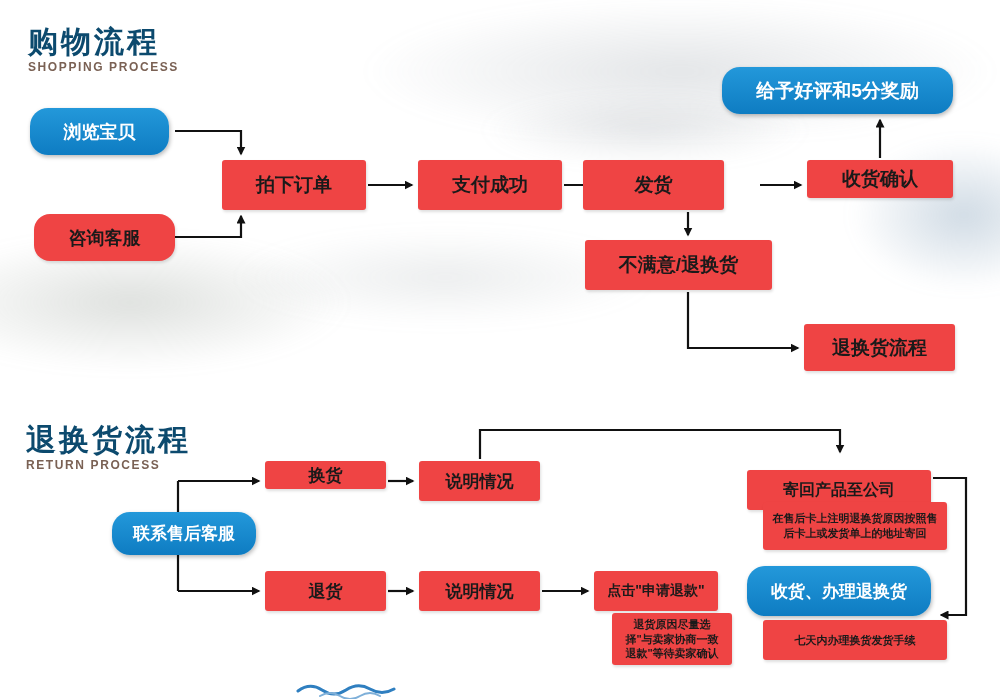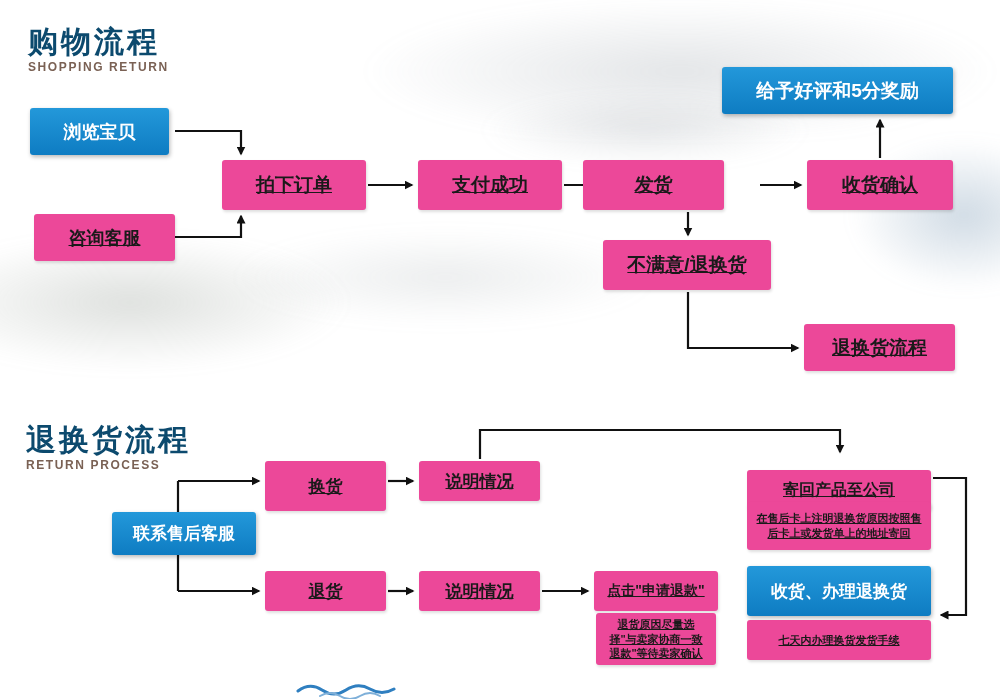--- a/index.html
+++ b/index.html
@@ -8,24 +8,24 @@
   .stage { position:relative; width:1000px; height:699px; background:#ffffff; overflow:hidden; }
 
   .wash { position:absolute; filter:blur(9px); pointer-events:none; }
 
   .titleblock { position:absolute; }
   .cn-title { font-size:30px; font-weight:bold; color:#0c4a6e; letter-spacing:3px; line-height:1.05; }
   .en-title { font-size:12px; font-weight:bold; color:#7a6154; letter-spacing:1.6px; margin-top:2px; }
 
   .node { position:absolute; display:flex; align-items:center; justify-content:center;
           text-align:center; font-weight:bold; color:#1a1a1a; border-radius:3px; }
-  .cream { background:#ec4899; box-shadow:1px 2px 3px rgba(0,0,0,0.13);text-decoration:underline; }
+  .cream { background:#ef4444; box-shadow:1px 2px 3px rgba(0,0,0,0.13); }
   .blue  { background:linear-gradient(180deg,#2398da 0%,#0e7cc2 100%); color:#ffffff;
-           box-shadow:1px 2px 4px rgba(0,0,0,0.28); }
-  .note  { font-size:11px; font-weight:bold; line-height:1.35; padding:20px 8px; }
+           box-shadow:1px 2px 4px rgba(0,0,0,0.28);border-radius:18px; }
+  .note  { font-size:11px; font-weight:bold; line-height:1.35; padding:20px 8px;margin-left:16px; }
 
   .f18 { font-size:18px; } .f19 { font-size:19px; } .f17 { font-size:17px; }
   .f16 { font-size:16px; } .f14 { font-size:14px; }
 
   .arrows { position:absolute; left:0; top:0; pointer-events:none; }
 </style>
 </head>
 <body>
 
 <div class="stage">
@@ -67,39 +67,39 @@
       <path d="M933,478 H966 V615 H941" marker-end="url(#ah)"></path>
     </g>
     <g fill="none" stroke-linecap="round">
       <path d="M298,691 q12,-9 24,-1 q12,8 24,0 q12,-8 24,-1 q12,7 24,0" stroke="#2f7fc0" stroke-width="3"></path>
       <path d="M320,696 q10,-6 20,0 q10,6 20,0 q10,-6 20,0" stroke="#7fb0d9" stroke-width="2"></path>
     </g>
   </svg>
 
   <div class="titleblock" style="left:28px; top:26px;">
     <div class="cn-title">购物流程</div>
-    <div class="en-title">SHOPPING RETURN</div>
+    <div class="en-title">SHOPPING PROCESS</div>
   </div>
   <div class="titleblock" style="left:26px; top:424px;">
     <div class="cn-title">退换货流程</div>
     <div class="en-title">RETURN PROCESS</div>
   </div>
 
   <div class="node blue f18" style="left:30px;  top:108px; width:139px; height:47px;">浏览宝贝</div>
-  <div class="node cream f18" style="left:34px;  top:214px; width:141px; height:47px;">咨询客服</div>
+  <div class="node cream f18" style="left:34px;  top:214px; width:141px; height:47px;border-radius:16px;">咨询客服</div>
   <div class="node cream f19" style="left:222px; top:160px; width:144px; height:50px;">拍下订单</div>
   <div class="node cream f19" style="left:418px; top:160px; width:144px; height:50px;text-align:center;">支付成功</div>
   <div class="node cream f19" style="left:583px; top:160px; width:141px; height:50px;">发货</div>
-  <div class="node cream f19" style="left:807px; top:160px; width:146px; height:50px;">收货确认</div>
+  <div class="node cream f19" style="left:807px; top:160px; width:146px; height:38px;">收货确认</div>
   <div class="node blue f19" style="left:722px; top:67px;  width:231px; height:47px;">给予好评和5分奖励</div>
-  <div class="node cream f19" style="left:603px; top:240px; width:168px; height:50px;">不满意/退换货</div>
+  <div class="node cream f19" style="left:585px; top:240px; width:187px; height:50px;">不满意/退换货</div>
   <div class="node cream f19" style="left:804px; top:324px; width:151px; height:47px;">退换货流程</div>
 
   <div class="node blue f17" style="left:112px; top:512px; width:144px; height:43px;text-align:right;">联系售后客服</div>
-  <div class="node cream f17" style="left:265px; top:461px; width:121px; height:50px;">换货</div>
+  <div class="node cream f17" style="left:265px; top:461px; width:121px; height:28px;">换货</div>
   <div class="node cream f17" style="left:419px; top:461px; width:121px; height:40px;">说明情况</div>
   <div class="node cream f17" style="left:265px; top:571px; width:121px; height:40px;">退货</div>
   <div class="node cream f17" style="left:419px; top:571px; width:121px; height:40px;">说明情况</div>
   <div class="node cream f14" style="left:594px; top:571px; width:124px; height:40px;">点击"申请退款"</div>
   <div class="node cream note" style="left:596px; top:613px; width:120px; height:52px;">退货原因尽量选择"与卖家协商一致退款"等待卖家确认</div>
   <div class="node cream f16" style="left:747px; top:470px; width:184px; height:40px;">寄回产品至公司</div>
   <div class="node cream note" style="left:747px; top:502px; width:184px; height:48px;">在售后卡上注明退换货原因按照售后卡上或发货单上的地址寄回</div>
   <div class="node blue f17" style="left:747px; top:566px; width:184px; height:50px;">收货、办理退换货</div>
   <div class="node cream note" style="left:747px; top:620px; width:184px; height:28px;">七天内办理换货发货手续</div>
 

